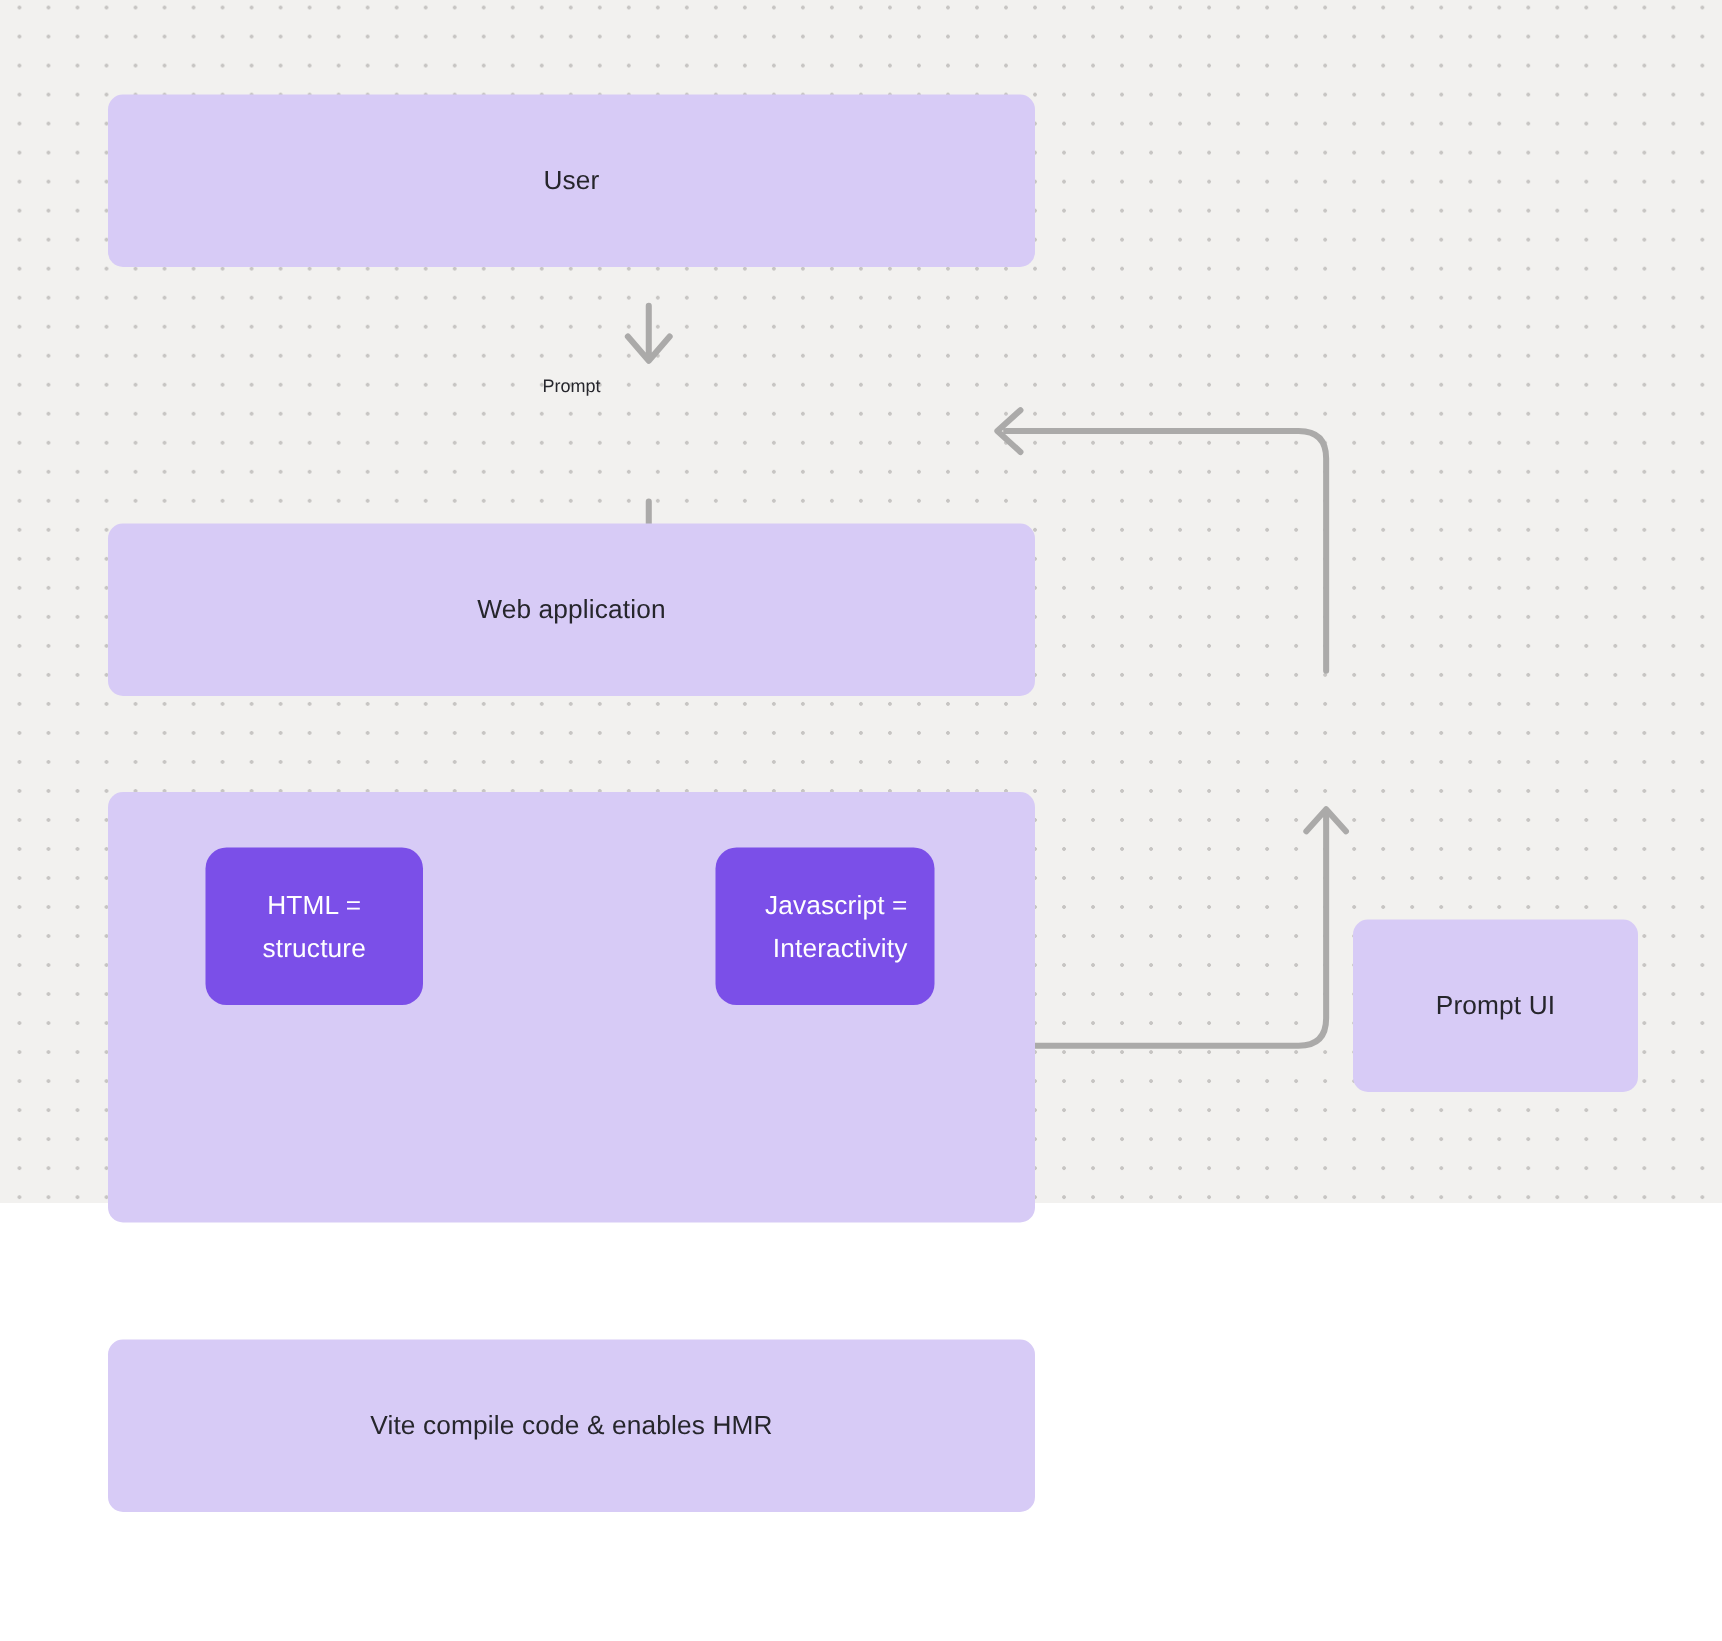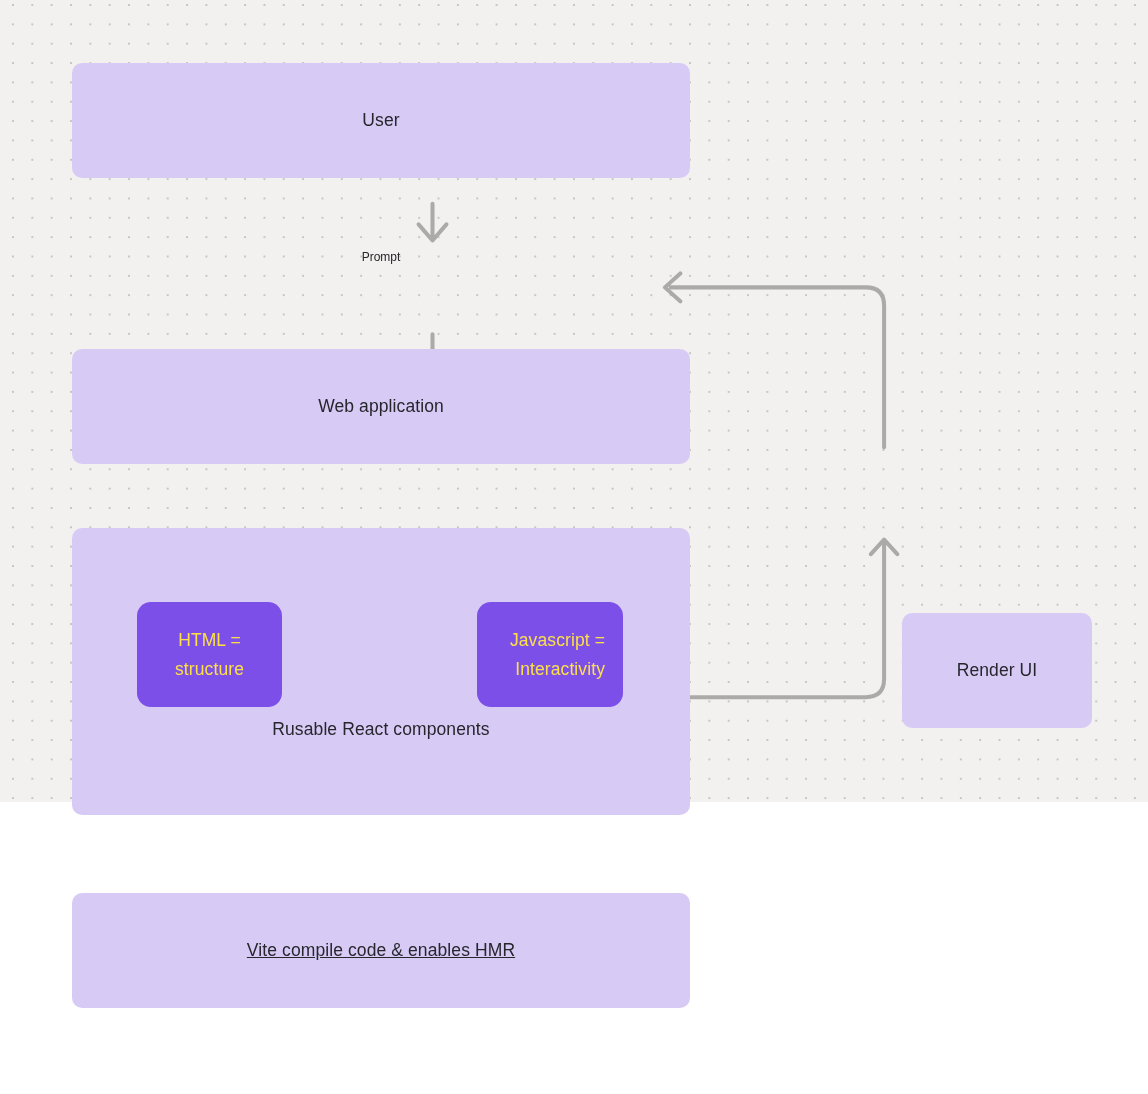--- a/index.html
+++ b/index.html
@@ -43,39 +43,38 @@
     text-align: center;
     color: #26262c;
     font-size: 17.5px;
     font-weight: 500;
     letter-spacing: 0.1px;
   }
 
   .node-user   { left: 72px;  top: 63px;  width: 618px; height: 115px; }
   .node-webapp { left: 72px;  top: 333px; width: 618px; height: 115px; margin-top: 16px; }
   .node-group  { left: 72px;  top: 528px; width: 618px; height: 287px; }
-  .node-vite   { left: 72px;  top: 893px; width: 618px; height: 115px; text-decoration: underline; }
+  .node-vite   { left: 72px;  top: 893px; width: 618px; height: 115px; }
   .node-render { left: 902px; top: 613px; width: 190px; height: 115px; }
 
   .inner-node {
     position: absolute;
     top: 37px;
     height: 105px;
     background: #7b4fe8;
     border-radius: 14px;
     display: flex;
     align-items: center;
     justify-content: center;
     text-align: center;
-    color: #fde047;
+    color: #ffffff;
     font-size: 17.5px;
     font-weight: 500;
     line-height: 1.65;
     padding: 0 18px;
-    margin-top: 37px;
   }
   .inner-html { left: 65px;  width: 145px; }
   .inner-css  { left: 236px; width: 145px; }
   .inner-js   { left: 405px; width: 146px; text-align: right; }
 
   .group-caption {
     position: absolute;
     left: 0;
     right: 0;
     top: 191px;
@@ -127,24 +126,23 @@
     <span>Web application</span>
   </div>
 
   <div class="node node-group">
     <div class="inner-node inner-html">
       <span>HTML = structure</span>
     </div>
     <div class="inner-node inner-js">
       <span>Javascript = Interactivity</span>
     </div>
-    <div class="group-caption">Rusable React components</div>
   </div>
 
   <div class="node node-vite">
     <span>Vite compile code &amp; enables HMR</span>
   </div>
 
   <div class="node node-render">
-    <span>Render UI</span>
+    <span>Prompt UI</span>
   </div>
 
 </div>
 
 </body></html>

